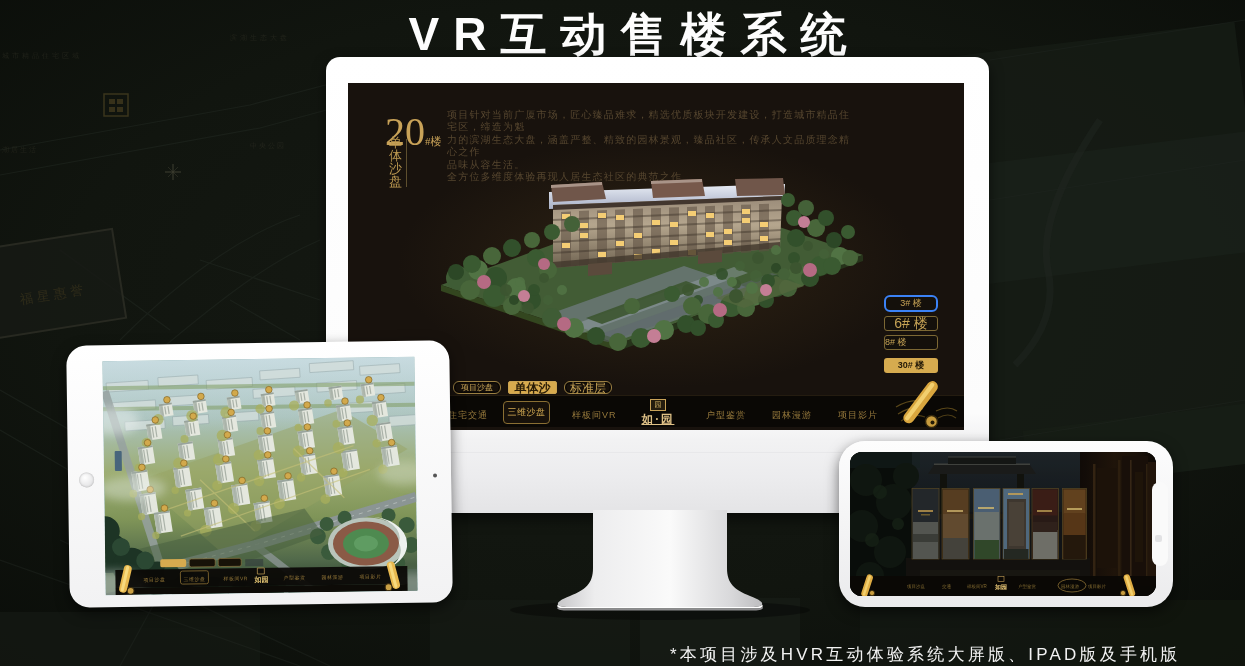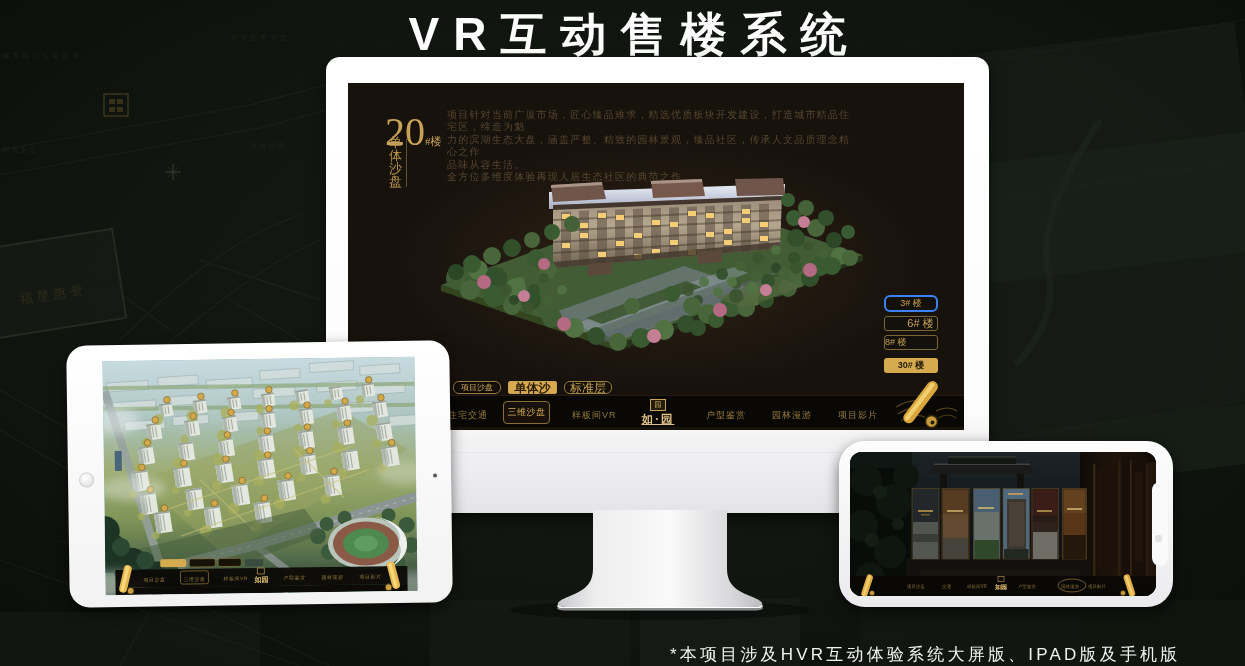--- a/index.html
+++ b/index.html
@@ -317,22 +317,22 @@
         <circle cx="368" cy="44" r="6" fill="#c47e95"></circle>
         <circle cx="108" cy="86" r="6" fill="#b56a83"></circle>
       </g>
     </svg>
 
     <div class="abs" style="left:536px;top:212px;width:54px;">
 
       <div style="height:13px;border:2px solid #3b82f6;border-radius:6px;color:#c5a255;font-size:9px;
            text-align:center;line-height:13px;margin-bottom:4px;background:#14100b;">3# 楼</div>
 
-      <div style="height:13px;border:1px solid #7c6834;border-radius:3px;color:#c5a255;font-size:11px;
-           text-align:center;line-height:13px;margin-bottom:4px;background:#14100b;padding-left:19px;">6# 楼</div>
+      <div style="height:13px;border:1px solid #7c6834;border-radius:3px;color:#c5a255;font-size:14px;
+           text-align:center;line-height:13px;margin-bottom:4px;background:#14100b;">6# 楼</div>
 
       <div style="height:13px;border:1px solid #7c6834;border-radius:3px;color:#c5a255;font-size:9px;
            text-align:left;line-height:13px;margin-bottom:8px;background:#14100b;">8# 楼</div>
 
       <div style="height:15px;border-radius:3px;color:#241a08;font-size:9px;font-weight:bold;
            text-align:center;line-height:15px;background:#d6ab4f;">30# 楼</div>
     </div>
 
     <div class="abs" style="left:105px;top:298px;height:13px;display:flex;gap:7px;">
 

